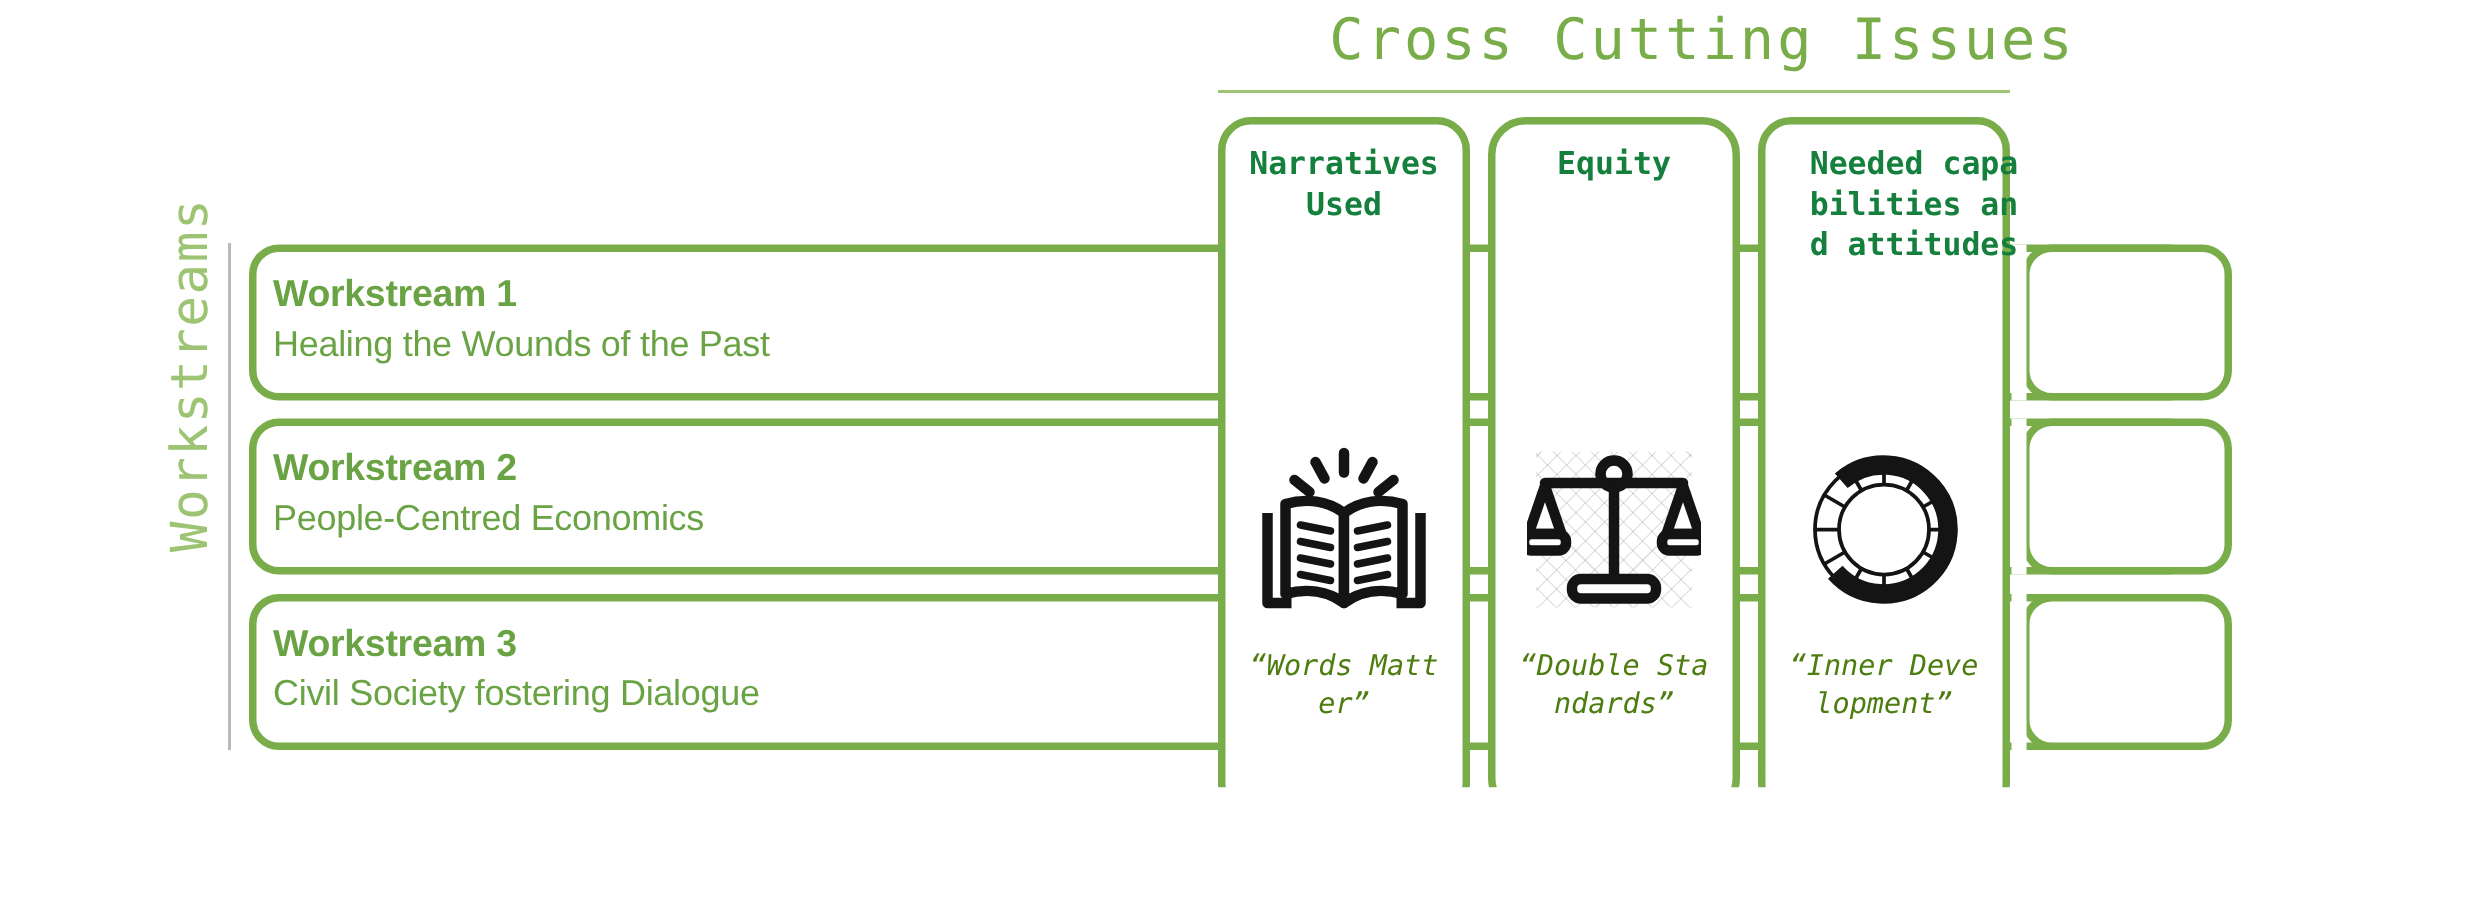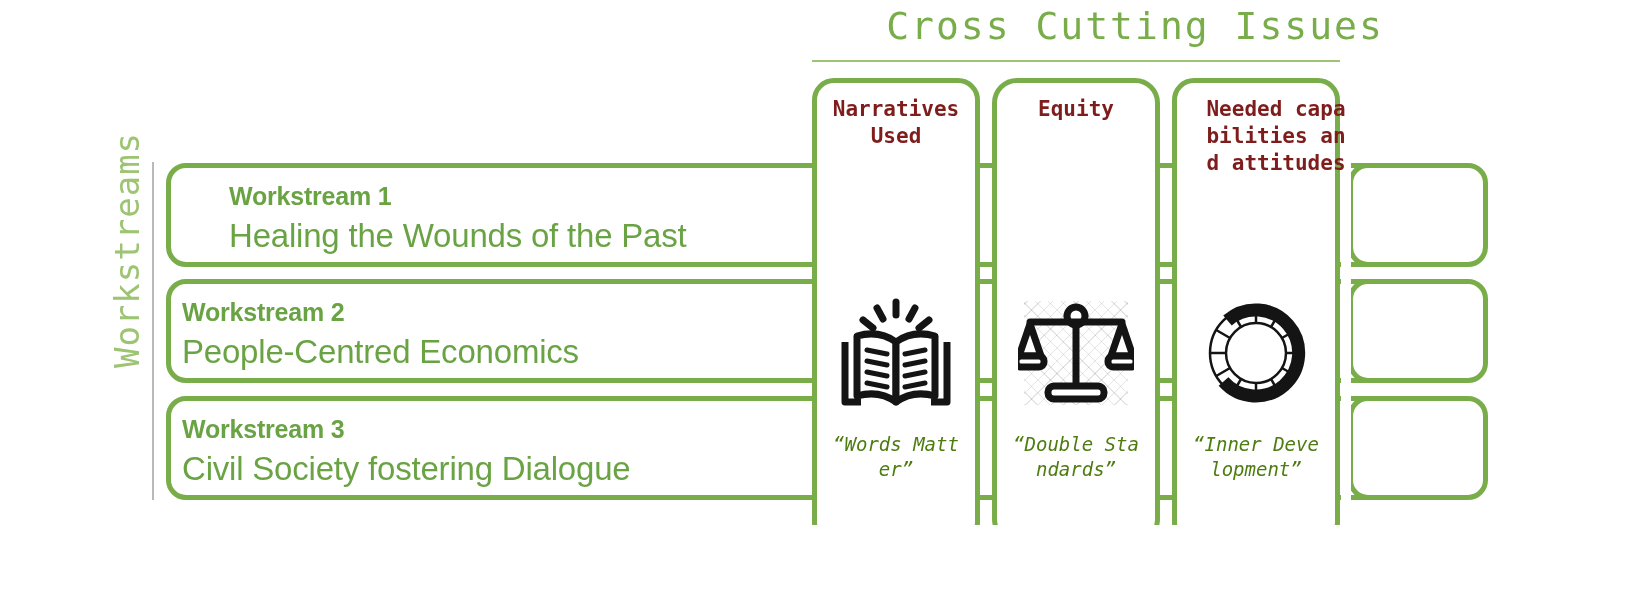--- a/index.html
+++ b/index.html
@@ -75,33 +75,33 @@
   }
   .ws-row.r1 { top: 163px; }
   .ws-row.r2 { top: 279px; }
   .ws-row.r3 { top: 396px; }
 
   .ws-text {
     position: absolute;
     left: 182px;
     width: 600px;
   }
-  .ws-text.r1 { top: 180px; margin-left: 47px; }
+  .ws-text.r1 { top: 180px; }
   .ws-text.r2 { top: 296px; }
   .ws-text.r3 { top: 413px; }
 
   .ws-title {
     font-size: 25px;
     font-weight: bold;
     color: #6aa344;
     line-height: 1.35;
     letter-spacing: -0.2px;
   }
   .ws-sub {
-    font-size: 33px;
+    font-size: 24px;
     font-weight: normal;
     color: #6aa344;
     line-height: 1.35;
     letter-spacing: -0.2px;
   }
 
   
   .ws-cap {
     position: absolute;
     left: 1348px;
@@ -145,21 +145,21 @@
   .cc-col.c3 { left: 1172px; padding-left: 40px; }
 
   .cc-head {
     margin-top: 13px;
     width: 140px;
     text-align: center;
     font-family: "DejaVu Sans Mono", monospace;
     font-size: 21px;
     font-weight: bold;
     line-height: 1.28;
-    color: #7f1d1d;
+    color: #15803d;
     word-break: break-all;
   }
   .cc-icon {
     position: absolute;
     top: 205px;
     left: 0;
     right: 0;
     display: flex;
     justify-content: center;
     align-items: center;

